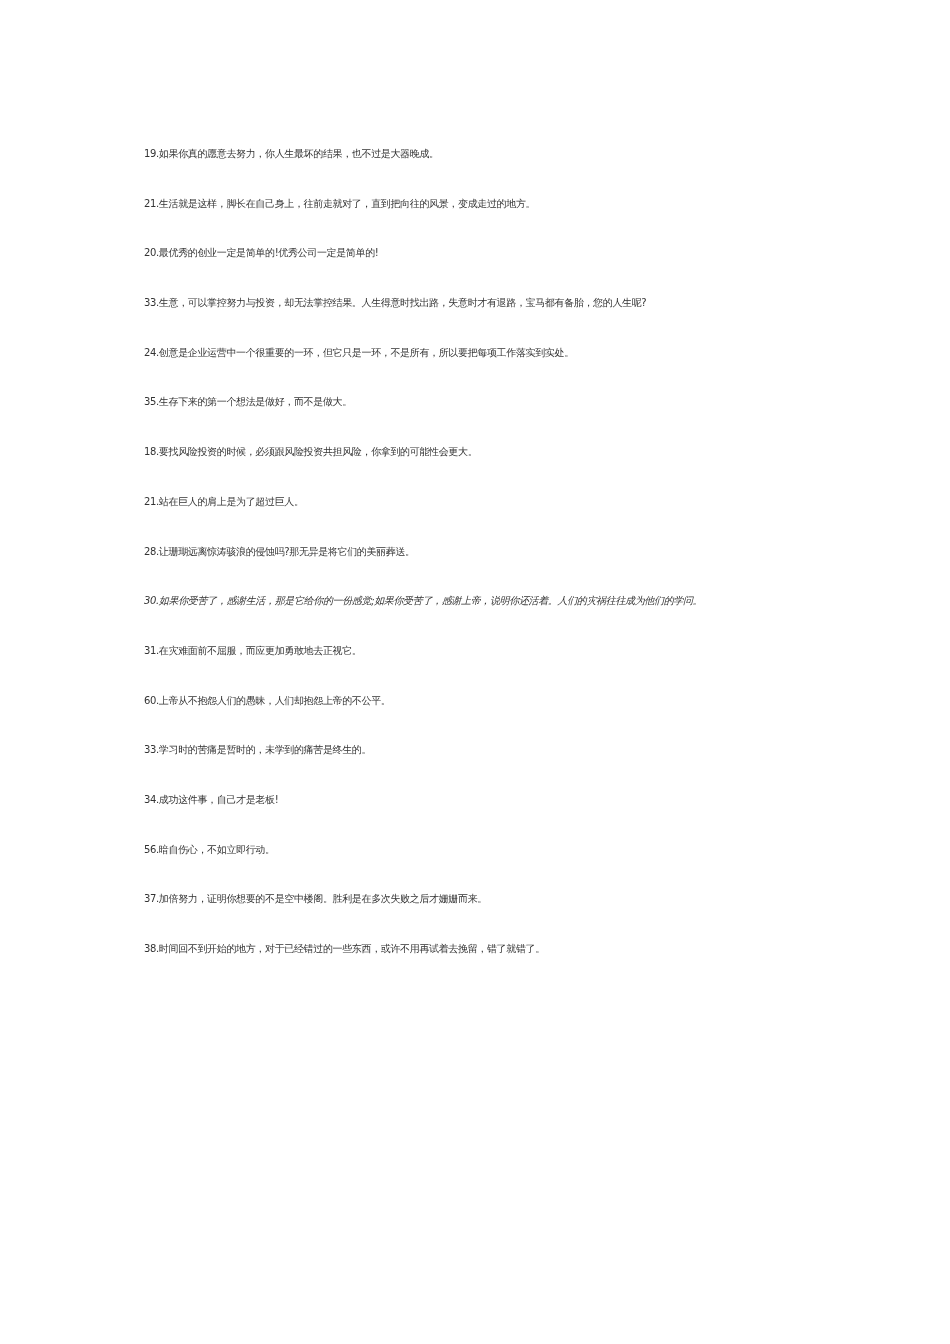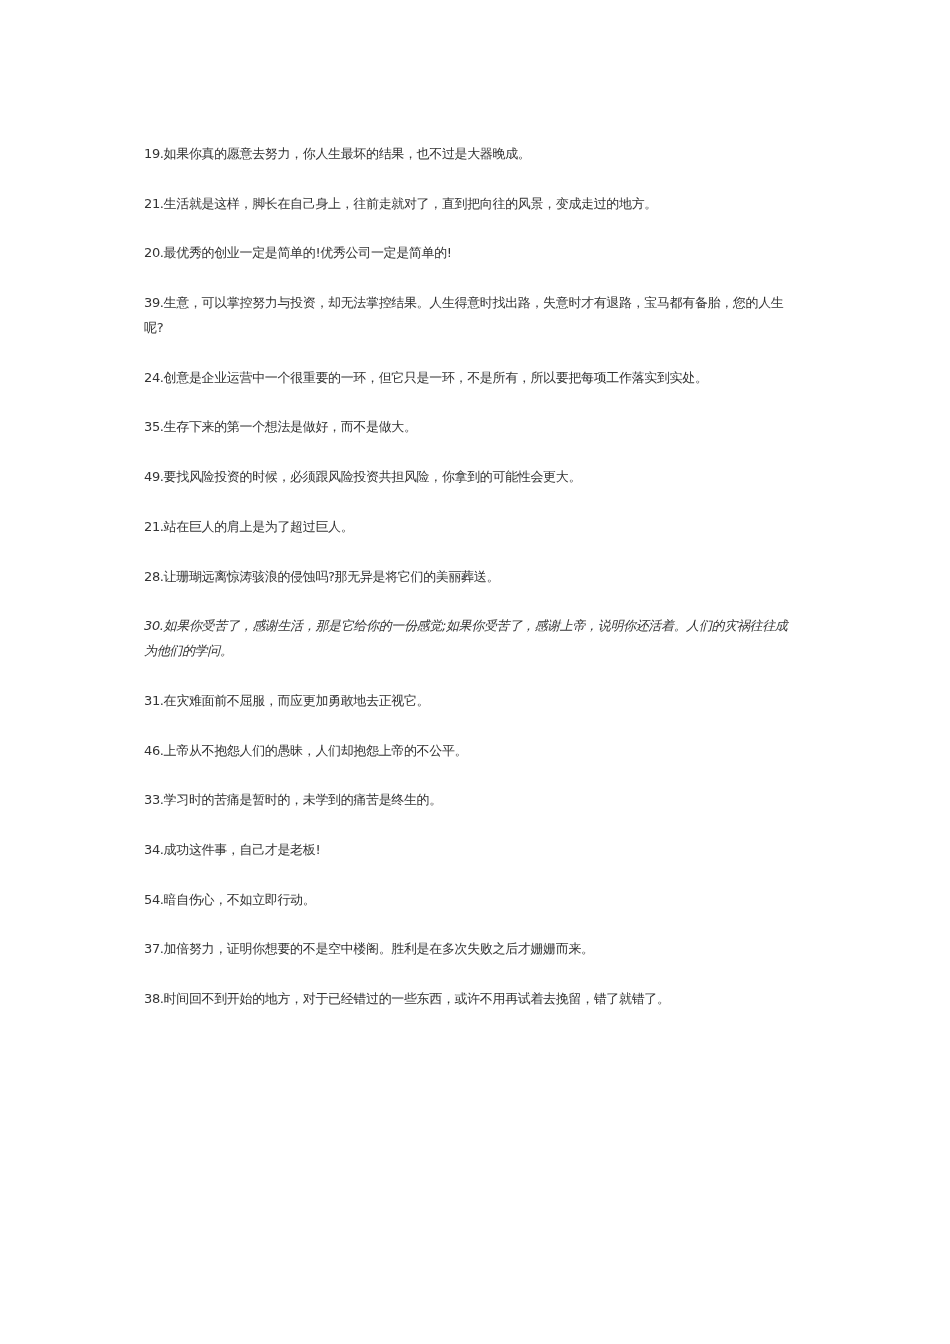--- a/index.html
+++ b/index.html
@@ -3,45 +3,45 @@
   <meta charset="utf-8">
   <style>
     html, body { margin: 0; padding: 0; background: #ffffff; }
     body { width: 950px; height: 1344px; position: relative; overflow: hidden; }
     .page {
       position: absolute;
       left: 144px;
       top: 141px;
       width: 680px;
       font-family: "DejaVu Sans", "Liberation Sans", sans-serif;
-      font-size: 13px;
+      font-size: 10px;
       line-height: 25px;
       color: #333333;
     }
     .para {
       margin: 0 0 24.7px 0;
       letter-spacing: -0.35px;
       white-space: normal;
       word-break: break-all;
     }
   </style>
 </head>
 <body>
 
 <div class="page">
   <p class="para">19.如果你真的愿意去努力，你人生最坏的结果，也不过是大器晚成。</p>
   <p class="para" style="width:700px;">21.生活就是这样，脚长在自己身上，往前走就对了，直到把向往的风景，变成走过的地方。</p>
   <p class="para">20.最优秀的创业一定是简单的!优秀公司一定是简单的!</p>
-  <p class="para" style="width:655px;">39.生意，可以掌控努力与投资，却无法掌控结果。人生得意时找出路，失意时才有退路，宝马都有备胎，您的人生呢?</p>
+  <p class="para" style="width:655px;">33.生意，可以掌控努力与投资，却无法掌控结果。人生得意时找出路，失意时才有退路，宝马都有备胎，您的人生呢?</p>
   <p class="para" style="width:665px;">24.创意是企业运营中一个很重要的一环，但它只是一环，不是所有，所以要把每项工作落实到实处。</p>
   <p class="para">35.生存下来的第一个想法是做好，而不是做大。</p>
-  <p class="para">49.要找风险投资的时候，必须跟风险投资共担风险，你拿到的可能性会更大。</p>
+  <p class="para">18.要找风险投资的时候，必须跟风险投资共担风险，你拿到的可能性会更大。</p>
   <p class="para">21.站在巨人的肩上是为了超过巨人。</p>
   <p class="para">28.让珊瑚远离惊涛骇浪的侵蚀吗?那无异是将它们的美丽葬送。</p>
   <p class="para" style="width:650px;font-style:italic;">30.如果你受苦了，感谢生活，那是它给你的一份感觉;如果你受苦了，感谢上帝，说明你还活着。人们的灾祸往往成为他们的学问。</p>
   <p class="para">31.在灾难面前不屈服，而应更加勇敢地去正视它。</p>
-  <p class="para">46.上帝从不抱怨人们的愚昧，人们却抱怨上帝的不公平。</p>
+  <p class="para">60.上帝从不抱怨人们的愚昧，人们却抱怨上帝的不公平。</p>
   <p class="para">33.学习时的苦痛是暂时的，未学到的痛苦是终生的。</p>
   <p class="para">34.成功这件事，自己才是老板!</p>
-  <p class="para">54.暗自伤心，不如立即行动。</p>
+  <p class="para">56.暗自伤心，不如立即行动。</p>
   <p class="para">37.加倍努力，证明你想要的不是空中楼阁。胜利是在多次失败之后才姗姗而来。</p>
   <p class="para" style="width:665px;">38.时间回不到开始的地方，对于已经错过的一些东西，或许不用再试着去挽留，错了就错了。</p>
 </div>
 
 </body></html>

